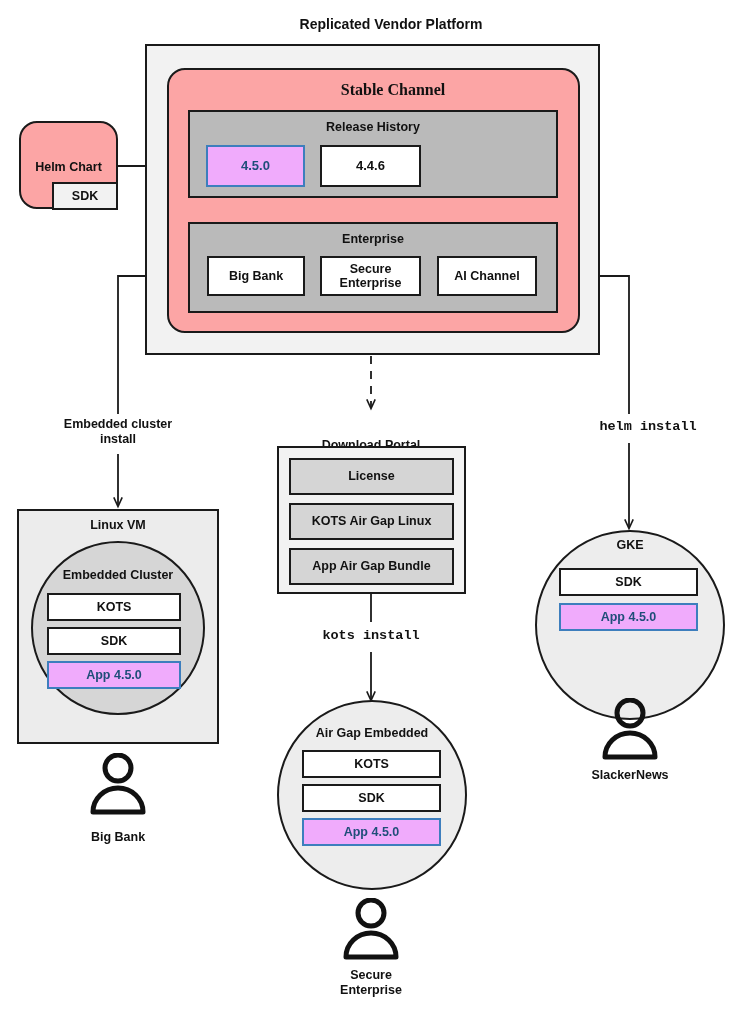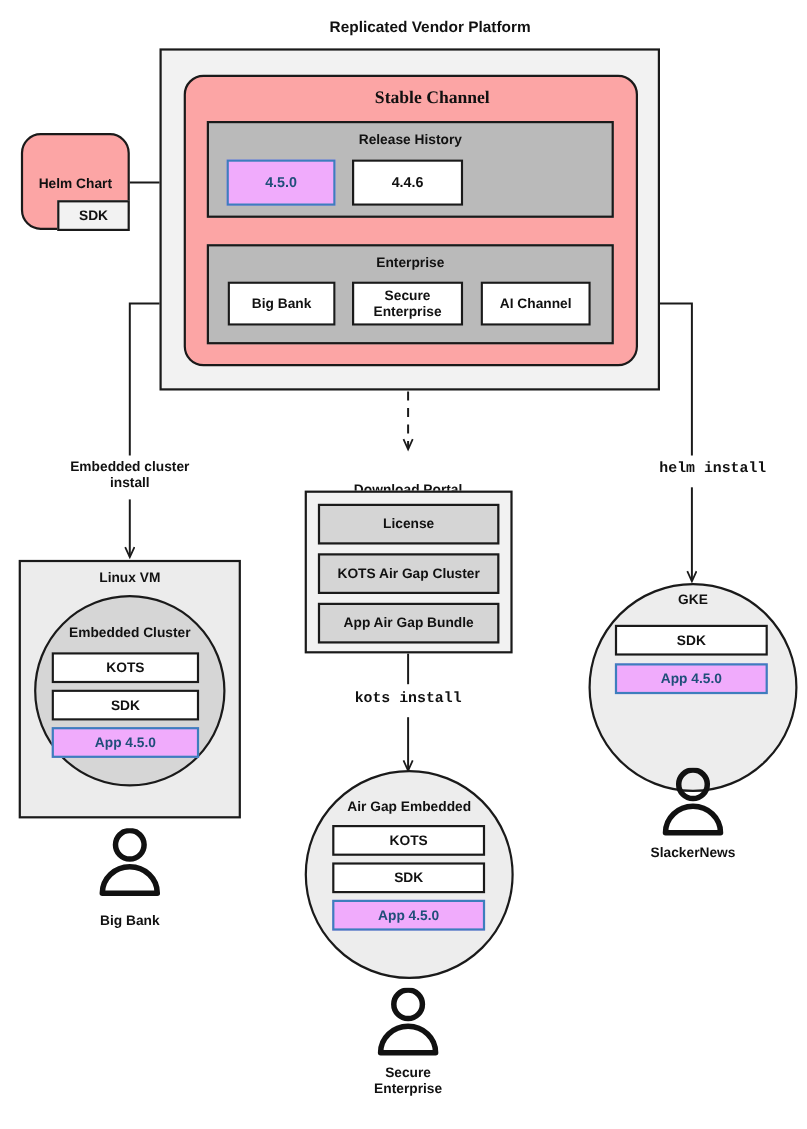--- a/index.html
+++ b/index.html
@@ -104,21 +104,21 @@
 install</div>
 
 <div class="lbl" style="left:291px;top:422px;width:160px;font-size:12.5px;margin-top:16px;">Download Portal</div>
 
 <div class="lbl mono" style="left:568px;top:419px;width:160px;font-size:13.5px;">helm install</div>
 
 <div class="lbl mono" style="left:291px;top:628px;width:160px;font-size:13.5px;">kots install</div>
 
 <div class="box fill-l1" style="left:277px;top:446px;width:189px;height:148px;"></div>
 <div class="box fill-grayitem" style="left:289px;top:458px;width:165px;height:37px;font-size:12.5px;">License</div>
-<div class="box fill-grayitem" style="left:289px;top:503px;width:165px;height:37px;font-size:12.5px;">KOTS Air Gap Cluster</div>
+<div class="box fill-grayitem" style="left:289px;top:503px;width:165px;height:37px;font-size:12.5px;">KOTS Air Gap Linux</div>
 <div class="box fill-grayitem" style="left:289px;top:548px;width:165px;height:37px;font-size:12.5px;">App Air Gap Bundle</div>
 
 <div class="box fill-vm" style="left:17px;top:509px;width:202px;height:235px;"></div>
 <div class="lbl" style="left:17px;top:518px;width:202px;font-size:12.5px;">Linux VM</div>
 
 <div class="box round fill-circle" style="left:31px;top:541px;width:174px;height:174px;"></div>
 <div class="lbl" style="left:31px;top:568px;width:174px;font-size:12.5px;">Embedded Cluster</div>
 
 <div class="box fill-white" style="left:47px;top:593px;width:134px;height:28px;font-size:12.5px;">KOTS</div>
 <div class="box fill-white" style="left:47px;top:627px;width:134px;height:28px;font-size:12.5px;">SDK</div>

